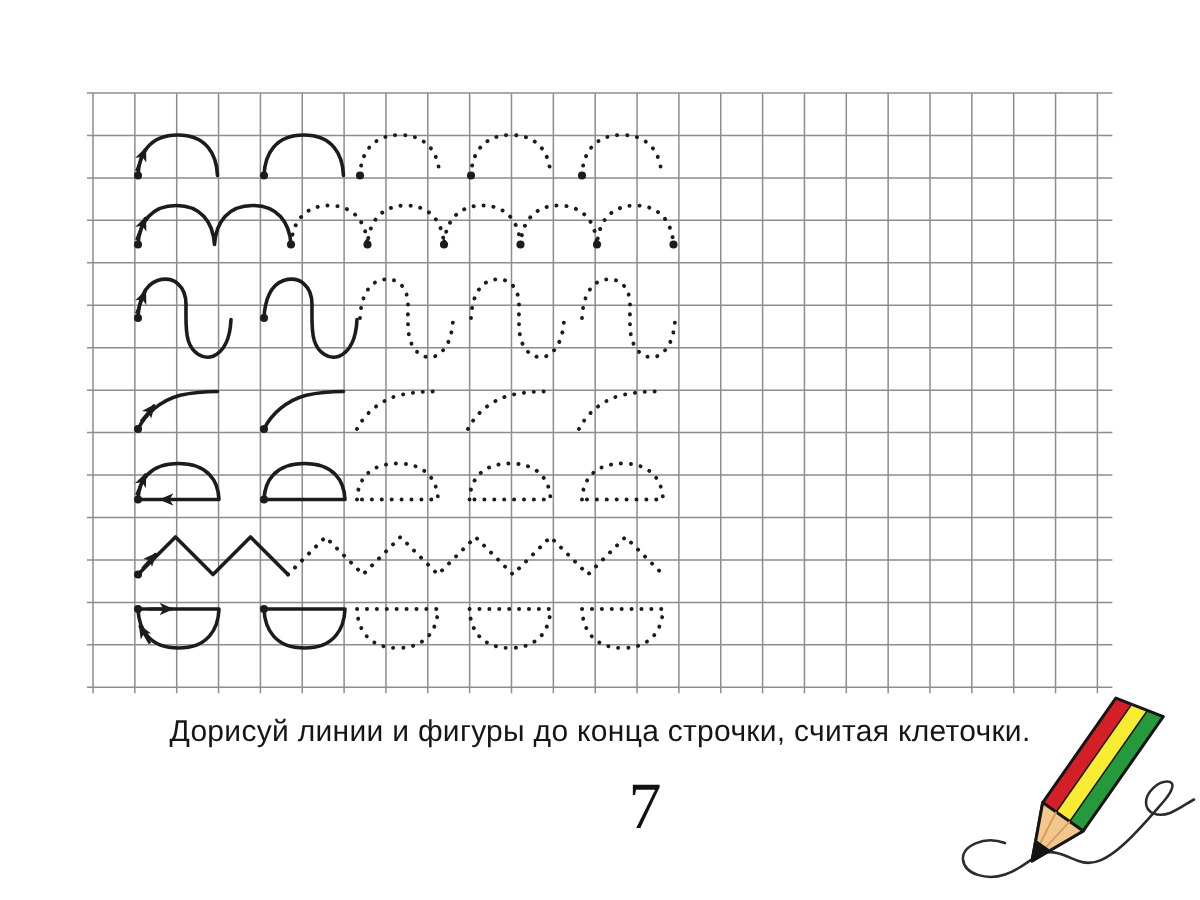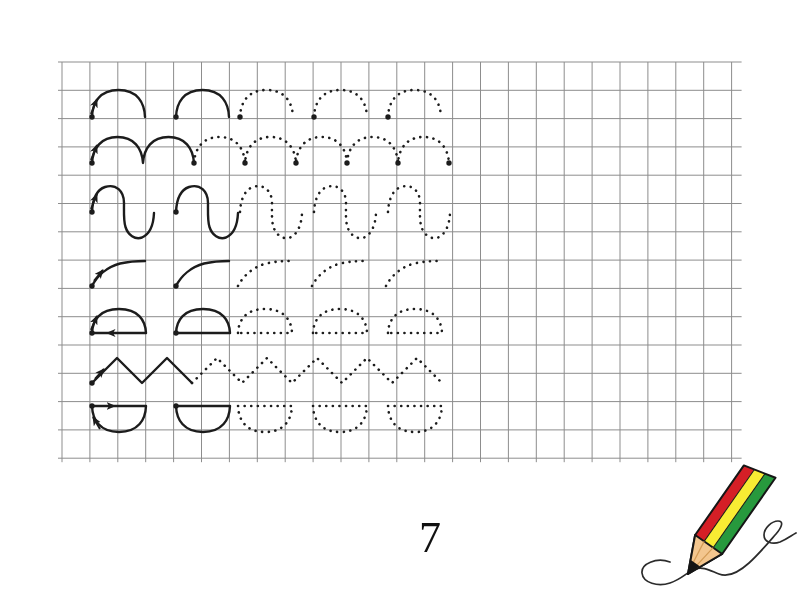--- a/index.html
+++ b/index.html
@@ -151,14 +151,15 @@
         <line x1="-5.5" y1="-36" x2="-5.5" y2="-123.66666666666667" stroke="#161616" stroke-width="1"></line>
         <polygon points="5.5,-36 5.5,-126.33333333333333 16.5,-129 16.5,-36" fill="#27993d"></polygon>
         <line x1="5.5" y1="-36" x2="5.5" y2="-126.33333333333333" stroke="#161616" stroke-width="1"></line>
         <polygon points="0,0 -16.5,-36 -16.5,-121 16.5,-129 16.5,-36" fill="none" stroke="#161616" stroke-width="2" stroke-linejoin="round"></polygon>
         <polygon points="0,0 -16.5,-36 16.5,-36" fill="#f3c68e" stroke="#161616" stroke-width="2" stroke-linejoin="round"></polygon>
         <line x1="-5.5" y1="-36" x2="-1.8" y2="-9" stroke="#d29a55" stroke-width="1.2"></line>
         <line x1="5.5" y1="-36" x2="1.8" y2="-9" stroke="#d29a55" stroke-width="1.2"></line>
         <polygon points="0,1 -5.2,-13 5.2,-13" fill="#141414"></polygon>
       </g>
     </svg>
+  <div class="instruction">Дорисуй линии и фигуры до конца строчки, считая клеточки.</div>
   <div class="pagenum">7</div>
 </div>
 
 </body></html>

